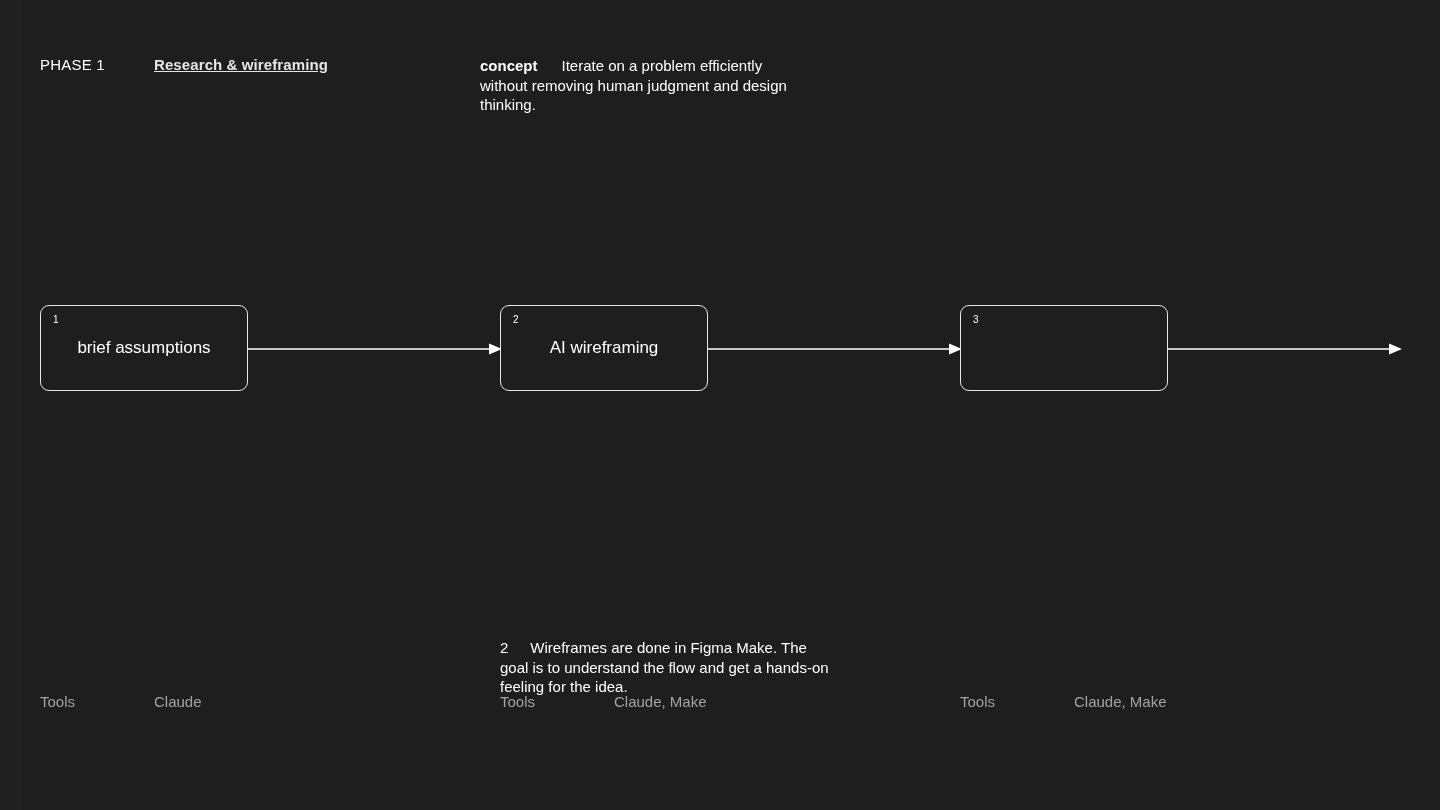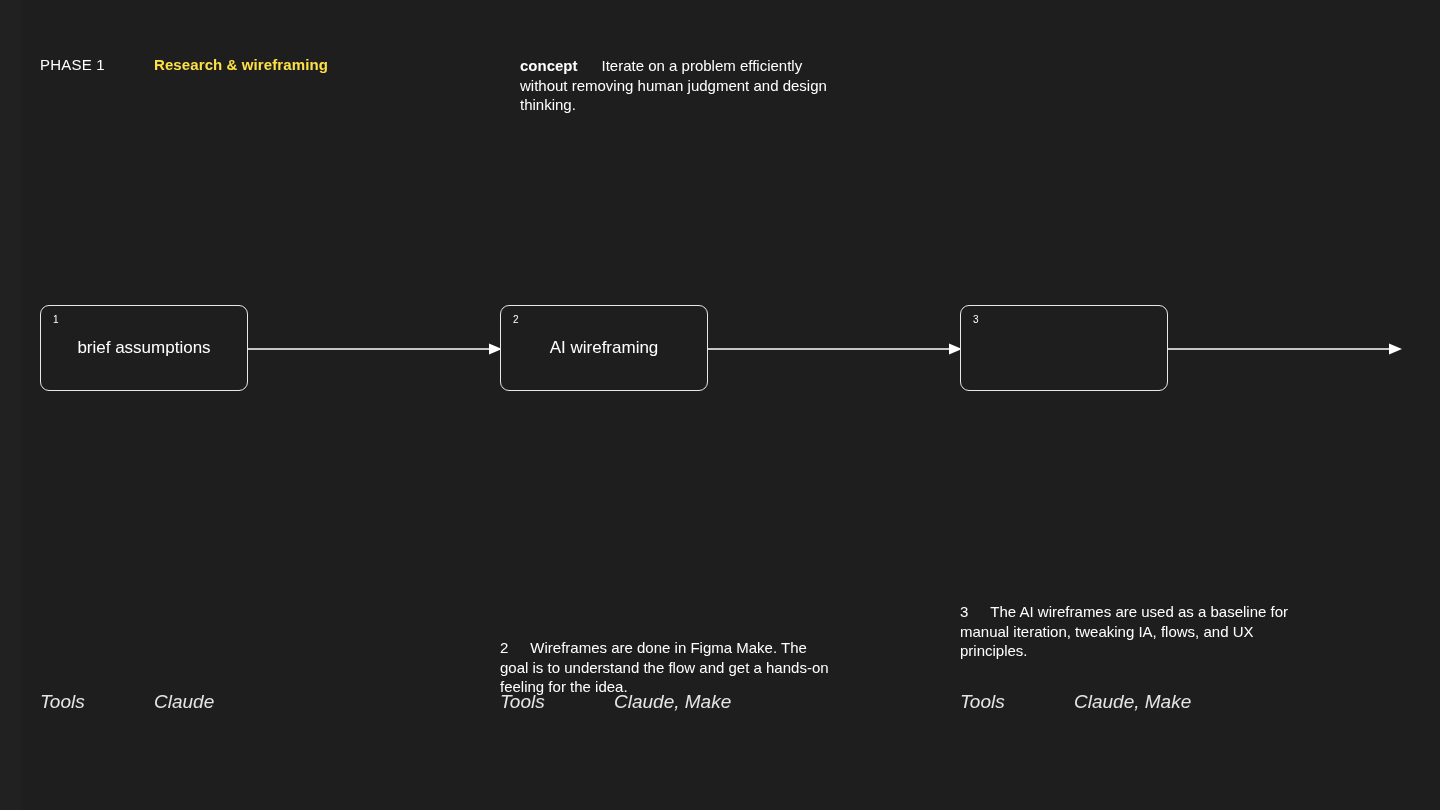--- a/index.html
+++ b/index.html
@@ -55,32 +55,33 @@
     white-space: nowrap;
   }
 
   .phase-title {
     position: absolute;
     left: 154px;
     top: 56px;
     font-size: 15px;
     font-weight: 700;
     letter-spacing: 0.1px;
-    color: #fde047;
+    color: #e5e5e5;
     white-space: nowrap;
+    text-decoration: underline;
   }
 
   .meta-block {
     position: absolute;
     top: 56px;
     font-size: 15px;
     line-height: 19.5px;
     color: #ffffff;
   }
-  .meta-concept { left: 520px; width: 310px; }
+  .meta-concept { left: 480px; width: 310px; }
   .meta-outcomes { left: 960px; width: 330px; }
 
   .meta-key {
     font-weight: 700;
     margin-right: 24px;
   }
   .meta-val {
     font-weight: 400;
   }
 
@@ -155,25 +156,24 @@
   .desc-3 { left: 960px; width: 330px; }
 
   .desc-num {
     margin-right: 22px;
   }
 
   
   .tools-row {
     position: absolute;
     top: 692px;
-    font-size: 19px;
+    font-size: 15px;
     line-height: 19px;
-    color: #e5e5e5;
+    color: #a3a3a3;
     white-space: nowrap;
-    font-style: italic;
   }
   .tools-1 { left: 40px; }
   .tools-2 { left: 500px; }
   .tools-3 { left: 960px; }
 
   .tools-key {
     display: inline-block;
     width: 114px;
     font-weight: 400;
   }
@@ -238,23 +238,20 @@
       </svg>
     </div>
 
   </div>
 
 
   <div class="desc-col desc-2">
     <span class="desc-num">2</span><span>Wireframes are done in Figma Make. The goal is to understand the flow and get a hands-on feeling for the idea.</span>
   </div>
 
-  <div class="desc-col desc-3">
-    <span class="desc-num">3</span><span>The AI wireframes are used as a baseline for manual iteration, tweaking IA, flows, and UX principles.</span>
-  </div>
 
   <div class="tools-row tools-1">
     <span class="tools-key">Tools</span><span class="tools-val">Claude</span>
   </div>
 
   <div class="tools-row tools-2">
     <span class="tools-key">Tools</span><span class="tools-val">Claude, Make</span>
   </div>
 
   <div class="tools-row tools-3">

